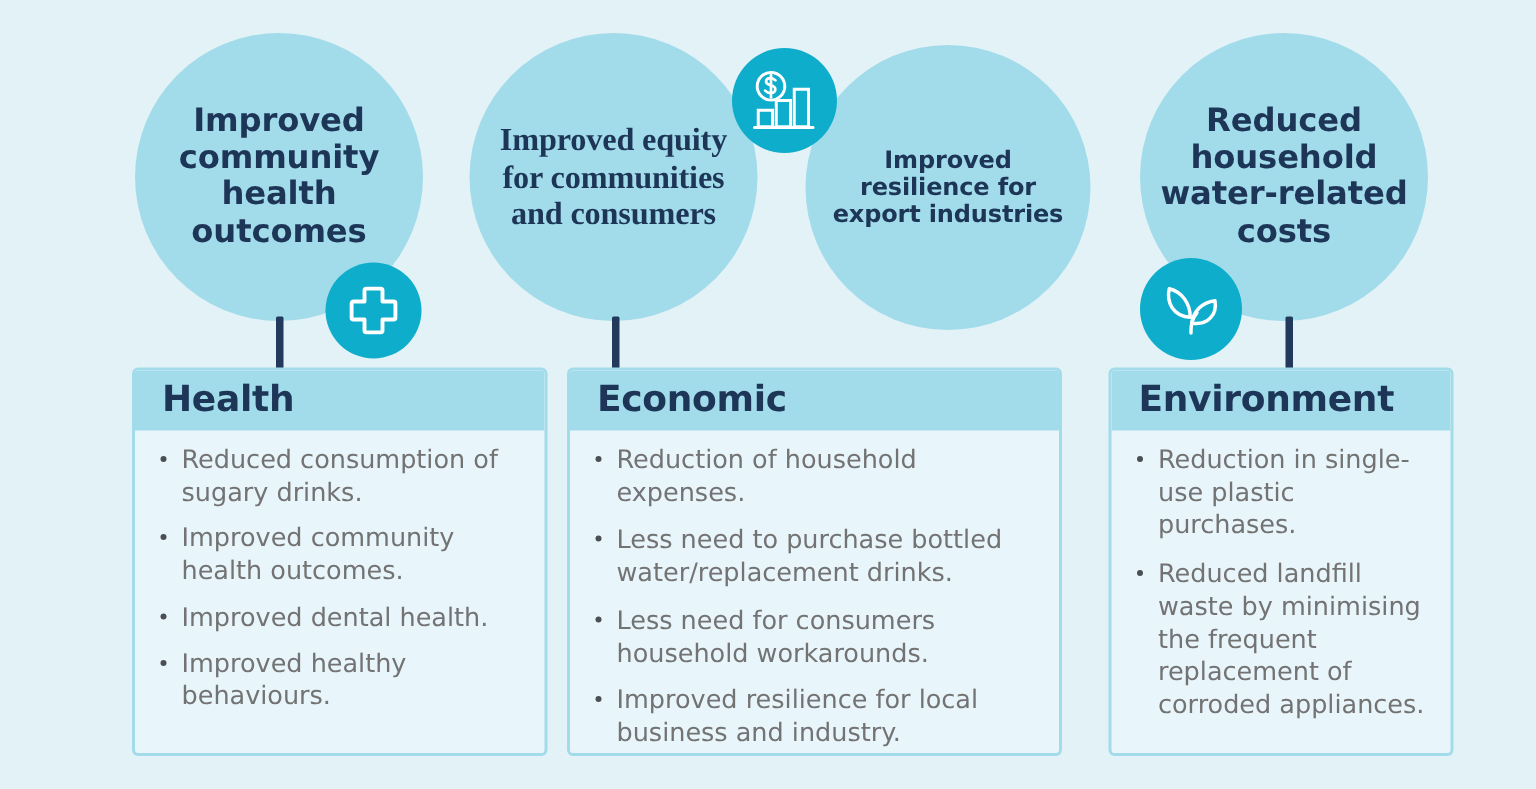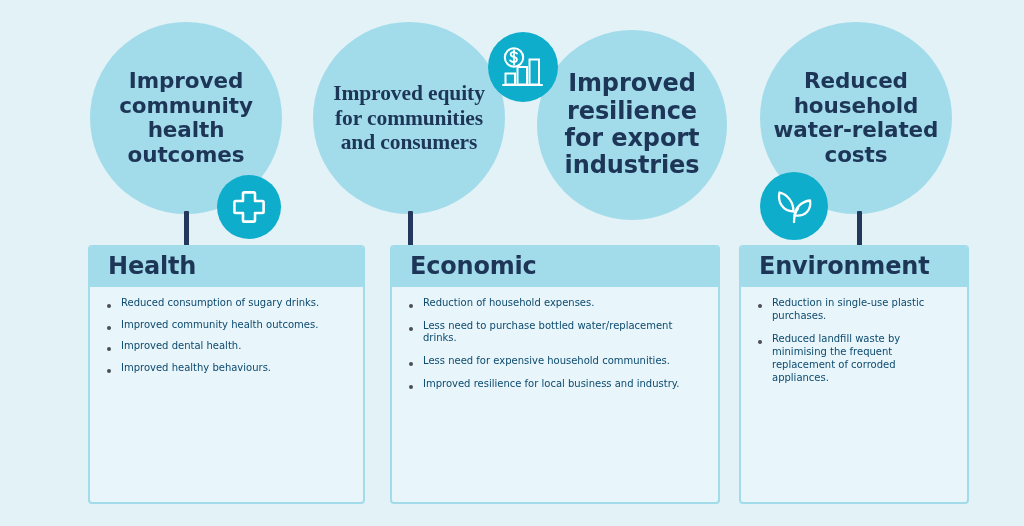--- a/index.html
+++ b/index.html
@@ -41,21 +41,21 @@
     padding: 0 10px;
   }
 
   #circle-health   { left: 78px;  top: 22px;  width: 192px; height: 192px; }
   #circle-equity   { left: 301px; top: 22px; width: 192px; height: 192px; font-family: Liberation Serif, serif; }
   #circle-export   { left: 525px; top: 30px; width: 190px; height: 190px; }
   #circle-water    { left: 748px; top: 22px; width: 192px; height: 192px; }
 
   #circle-health   .circle-text { font-size: 21.5px; }
   #circle-equity   .circle-text { font-size: 21.5px; }
-  #circle-export   .circle-text { font-size: 24px; }
+  #circle-export   .circle-text { font-size: 16px; }
   #circle-water    .circle-text { font-size: 21.5px; }
 
   
   .badge {
     position: absolute;
     border-radius: 50%;
     background: #0eadcb;
     display: flex;
     align-items: center;
     justify-content: center;
@@ -80,21 +80,21 @@
   
   .card {
     position: absolute;
     background: #e8f5fa;
     border: 2px solid #a2dcea;
     border-radius: 4px;
     box-sizing: border-box;
     overflow: hidden;
   }
   #card-health { left: 76px;  top: 245px; width: 277px; height: 259px; }
-  #card-econ   { left: 378px; top: 245px; width: 330px; height: 259px; }
+  #card-econ   { left: 366px; top: 245px; width: 330px; height: 259px; }
   #card-env    { left: 727px; top: 245px; width: 230px; height: 259px; }
 
   .card-header {
     background: #a2dcea;
     padding: 6px 0 7px 18px;
     box-sizing: border-box;
   }
   .card-title {
     color: #1d3557;
     font-size: 24px;
@@ -109,22 +109,22 @@
   }
   ul.bullets {
     list-style: none;
     margin: 0;
     padding: 0;
   }
   ul.bullets li {
     position: relative;
     padding-left: 17px;
     margin-bottom: 9px;
-    color: #0c4a6e;
-    font-size: 10px;
+    color: #737373;
+    font-size: 17px;
     line-height: 1.28;
   }
   ul.bullets li:before {
     content: "";
     position: absolute;
     left: 3px;
     top: 7px;
     width: 4px;
     height: 4px;
     border-radius: 50%;
@@ -200,21 +200,21 @@
   </div>
 
   <div class="card" id="card-econ">
     <div class="card-header">
       <div class="card-title">Economic</div>
     </div>
     <div class="card-body">
       <ul class="bullets">
         <li>Reduction of household expenses.</li>
         <li>Less need to purchase bottled water/replacement drinks.</li>
-        <li>Less need for expensive household communities.</li>
+        <li>Less need for consumers household workarounds.</li>
         <li>Improved resilience for local business and industry.</li>
 
       </ul>
     </div>
   </div>
 
   <div class="card" id="card-env">
     <div class="card-header">
       <div class="card-title">Environment</div>
     </div>

